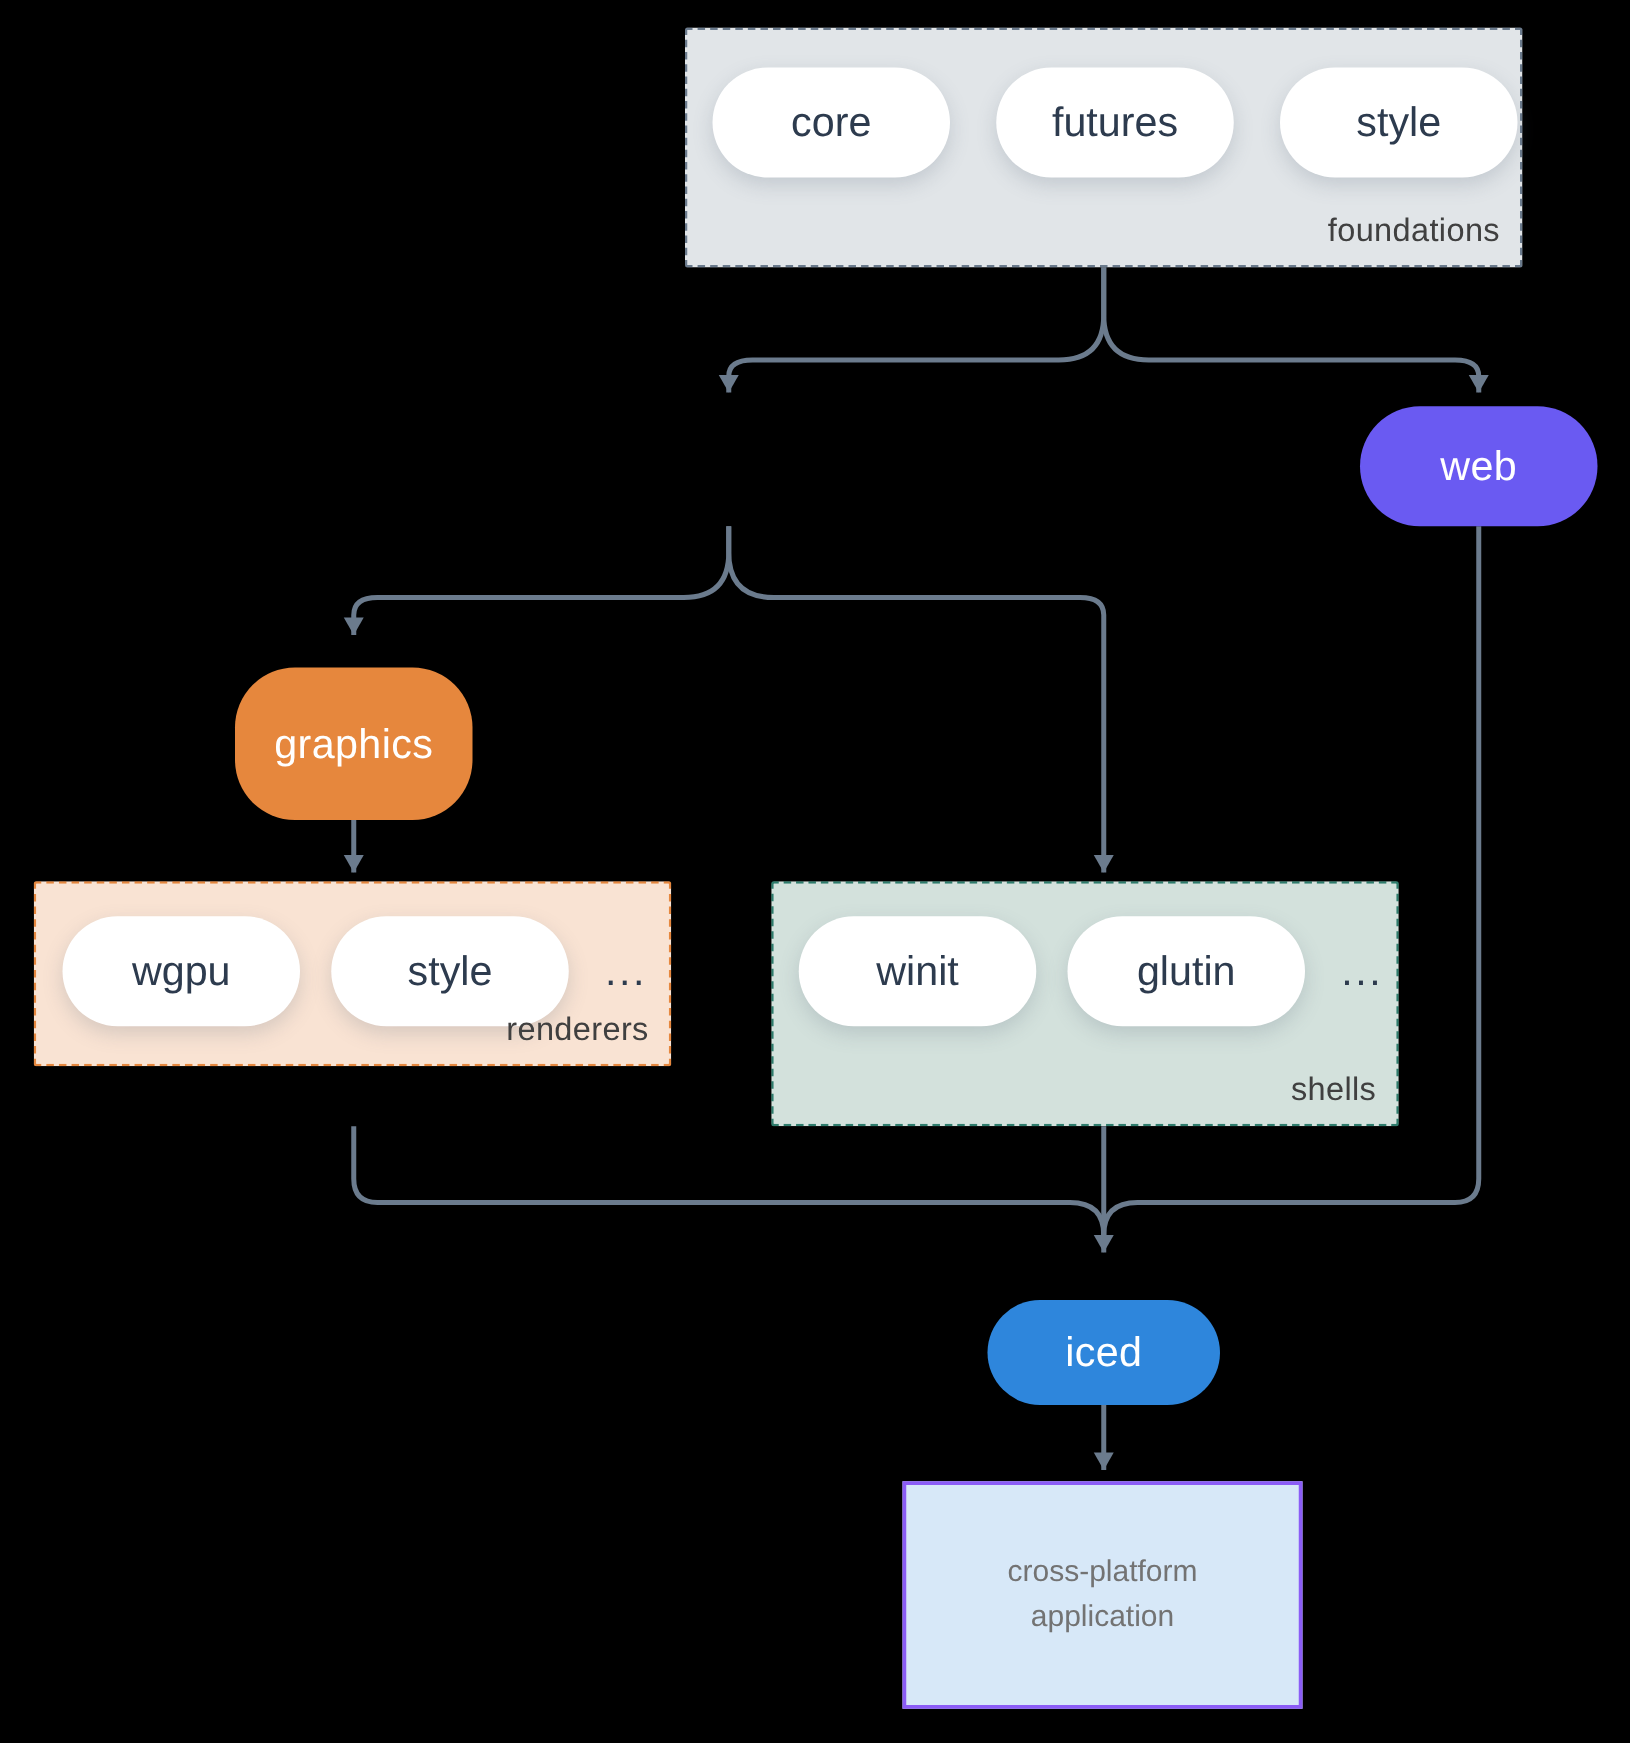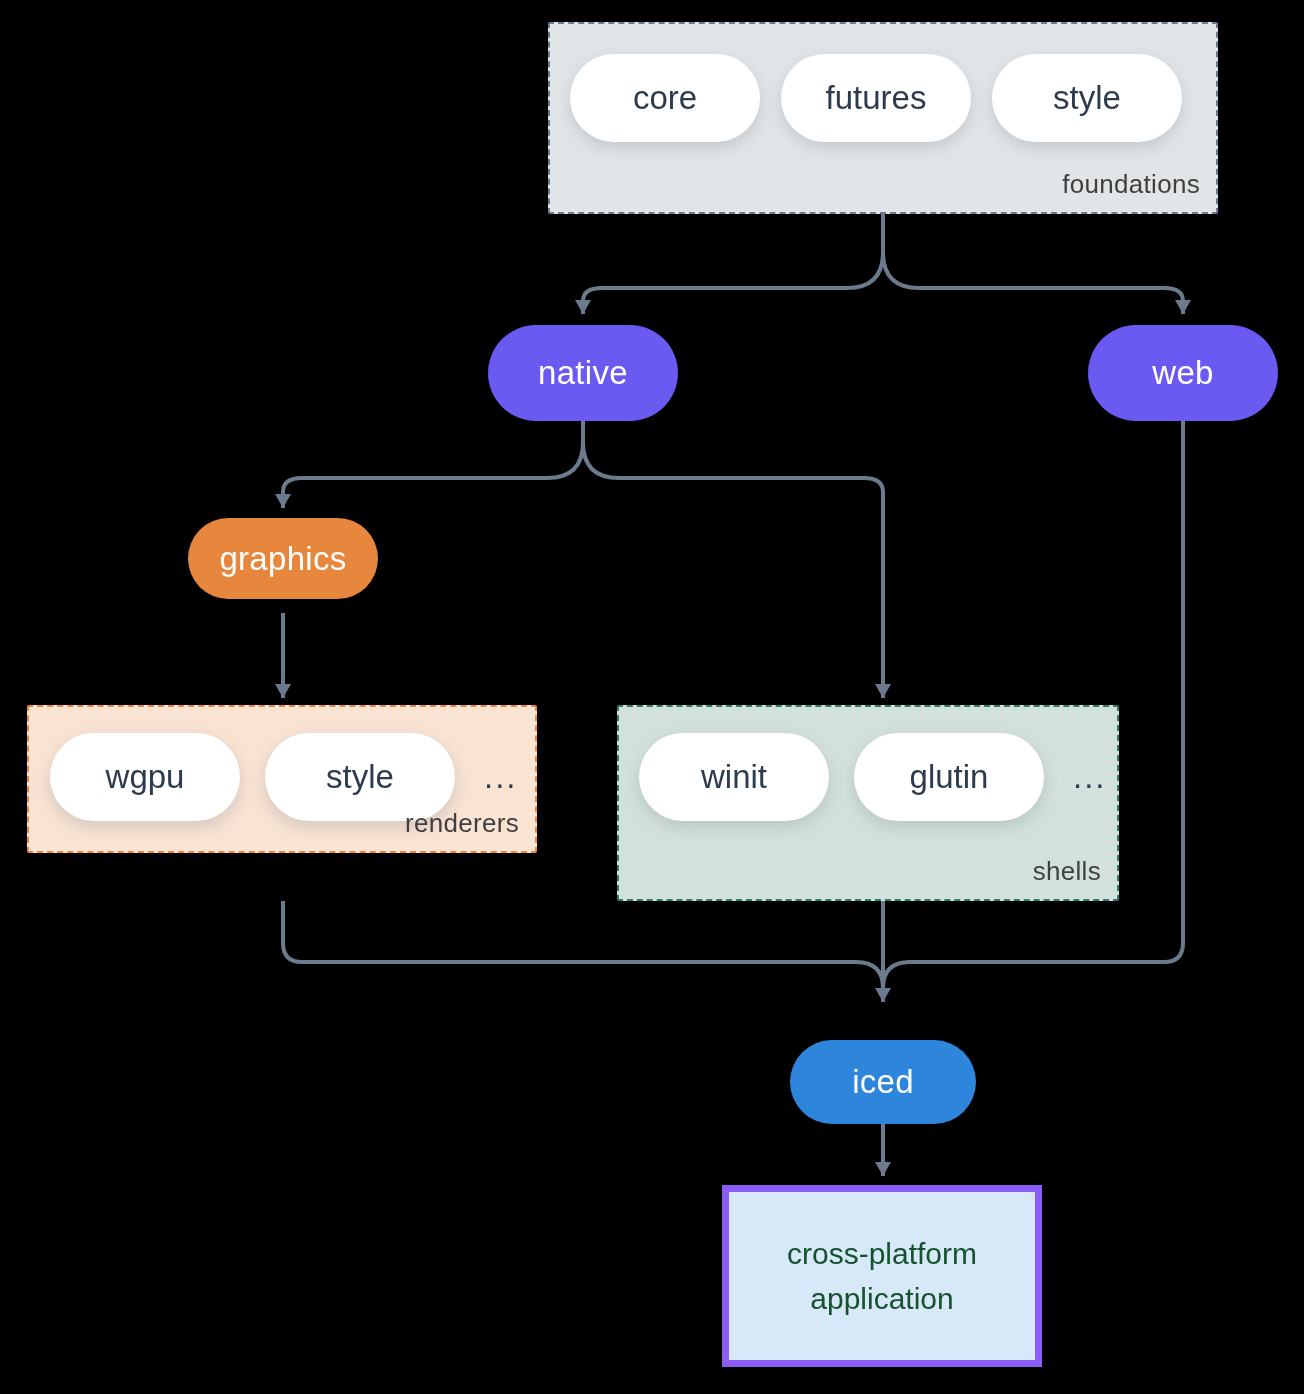--- a/index.html
+++ b/index.html
@@ -10,49 +10,49 @@
   svg.wires{position:absolute;left:0;top:0;z-index:1;}
   .node,.group{position:absolute;z-index:2;box-sizing:border-box;}
 
   
   .group{border-radius:2px;}
   .group .pillrow{display:flex;align-items:center;}
   .group .glabel{
     position:absolute;right:16px;bottom:12px;font-size:26px;color:#404040;letter-spacing:.3px;
   }
   .g-foundations{left:548px;top:22px;width:670px;height:192px;background:#e1e5e8;border:2px dashed #6b7b8d;}
-  .g-foundations .pillrow{padding:30px 0 0 20px;gap:21px;}
+  .g-foundations .pillrow{padding:30px 0 0 20px;gap:37px;}
   .g-renderers{left:27px;top:705px;width:510px;height:148px;background:#f9e3d3;border:2px dashed #e6883f;}
   .g-renderers .pillrow{padding:26px 0 0 21px;gap:25px;}
   .g-shells{left:617px;top:705px;width:502px;height:196px;background:#d3e1dc;border:2px dashed #2f7d6d;}
   .g-shells .pillrow{padding:26px 0 0 20px;gap:25px;}
 
   
   .pill{
     width:190px;height:88px;background:#fff;border-radius:44px;
     display:flex;align-items:center;justify-content:center;
     font-size:33px;color:#2d3b4e;box-shadow:0 6px 16px rgba(90,105,125,.22);
   }
   .dots{font-size:33px;color:#2d3b4e;padding-left:4px;letter-spacing:2px;}
 
   
   .bubble{
     width:190px;height:96px;border-radius:48px;display:flex;align-items:center;justify-content:center;
     font-size:33px;color:#fff;letter-spacing:.3px;
   }
   .n-native{left:488px;top:325px;background:#6a5af2;}
   .n-web{left:1088px;top:325px;background:#6a5af2;}
-  .n-graphics{left:188px;top:518px;width:190px;height:81px;background:#e6873d;}
+  .n-graphics{left:188px;top:534px;width:190px;height:122px;background:#e6873d;}
   .n-iced{left:790px;top:1040px;width:186px;height:84px;border-radius:47px;background:#2e86dc;}
 
   
   .n-app{
-    left:722px;top:1185px;width:320px;height:182px;background:#d7e8f8;border:7px solid #8b5cf6;
+    left:722px;top:1185px;width:320px;height:182px;background:#d7e8f8;border:3px solid #8b5cf6;
     display:flex;flex-direction:column;align-items:center;justify-content:center;
-    font-size:30px;color:#14532d;line-height:1.5;text-align:center;
+    font-size:24px;color:#737373;line-height:1.5;text-align:center;
   }
 </style>
 </head>
 <body>
 
 <div id="canvas">
 
   <svg class="wires" width="1304" height="1394" viewBox="0 0 1304 1394">
     <defs>
       <marker id="arrow" markerUnits="userSpaceOnUse" markerWidth="24" markerHeight="20" refX="15" refY="9" orient="auto">
@@ -74,21 +74,20 @@
 
   <div class="group g-foundations">
     <div class="pillrow">
       <div class="pill">core</div>
       <div class="pill">futures</div>
       <div class="pill">style</div>
     </div>
     <div class="glabel">foundations</div>
   </div>
 
-  <div class="node bubble n-native">native</div>
   <div class="node bubble n-web">web</div>
 
   <div class="node bubble n-graphics">graphics</div>
 
   <div class="group g-renderers">
     <div class="pillrow">
       <div class="pill">wgpu</div>
       <div class="pill">style</div>
       <div class="dots">...</div>
     </div>

